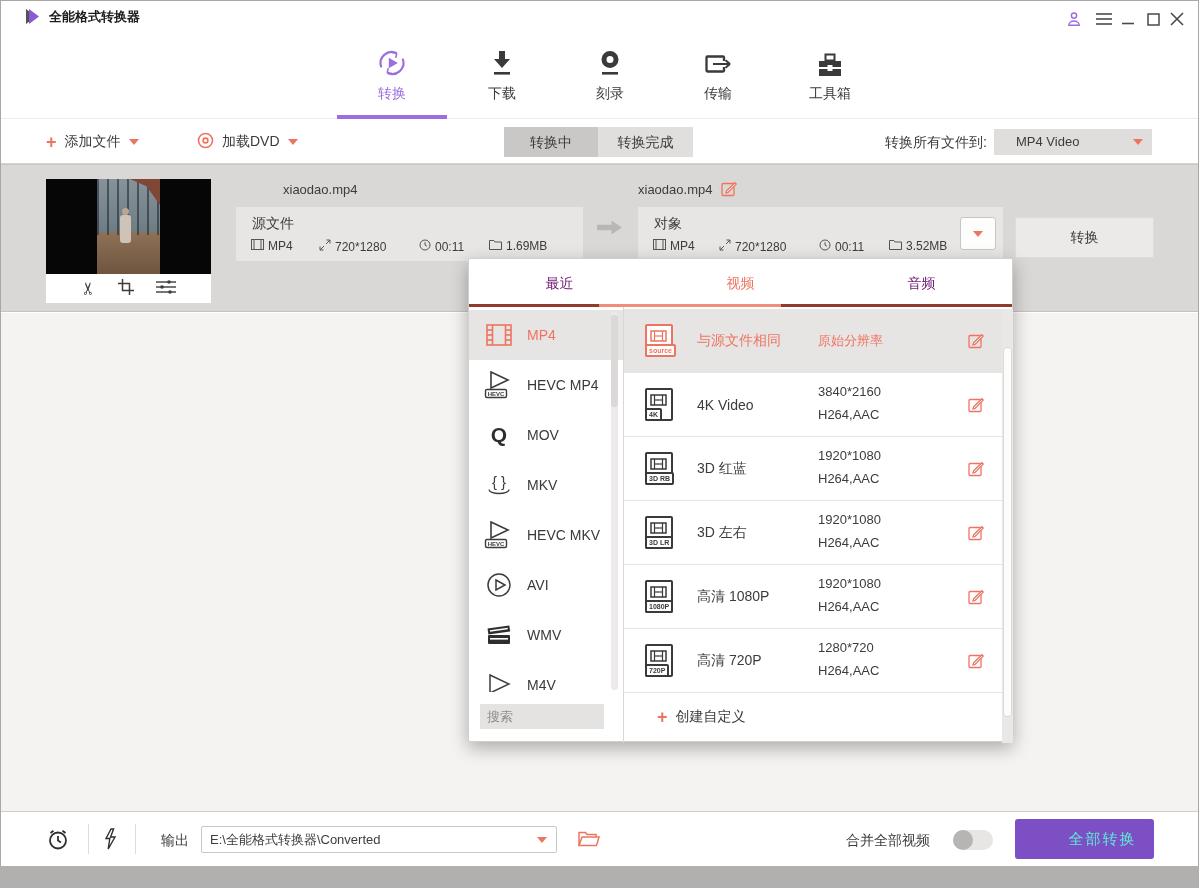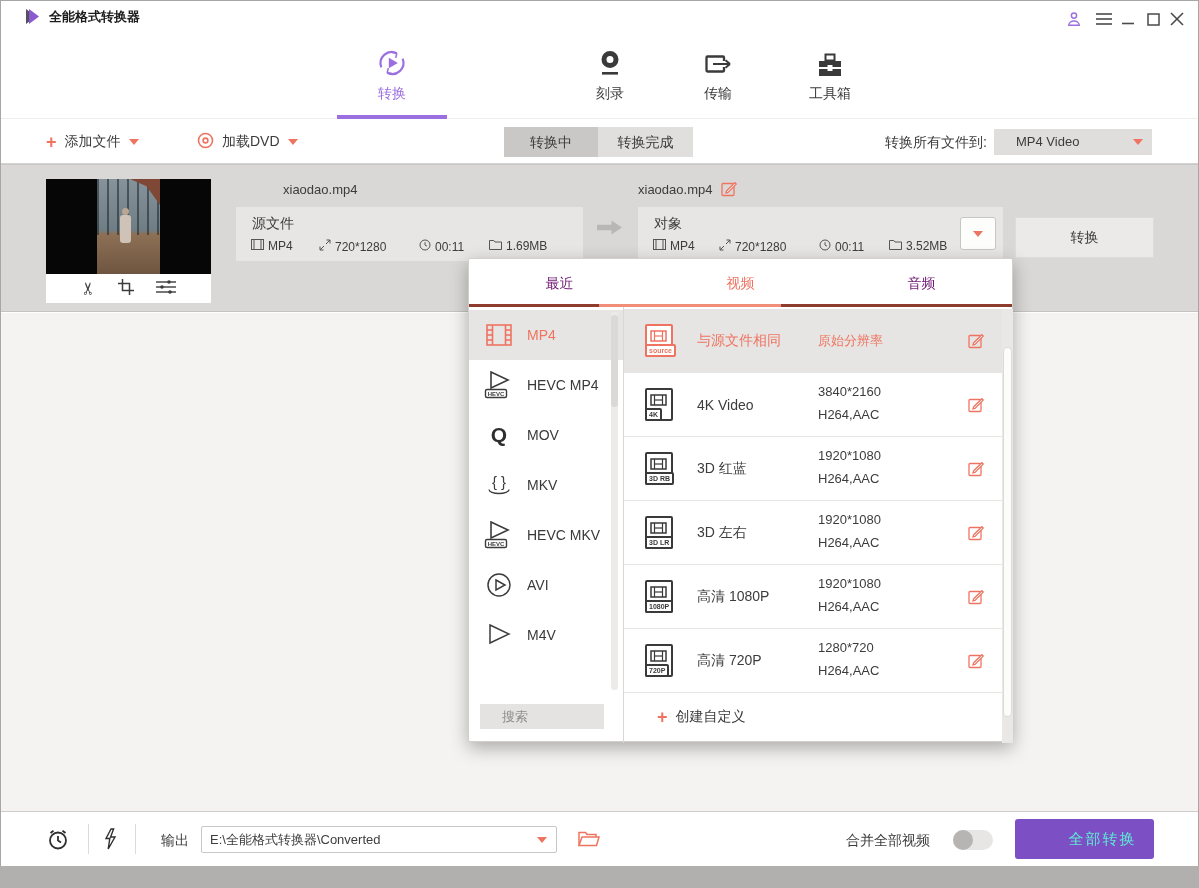--- a/index.html
+++ b/index.html
@@ -87,21 +87,21 @@
   .pfile.orange, .pfile.orange .pfile-badge { border-color:#ee7461; color:#ee7461; }
   .pfile.orange svg * { stroke:#ee7461; }
   .preset-name { position:absolute; left:73px; top:50%; transform:translateY(-50%); font-size:14px; }
   .preset-res { position:absolute; left:194px; top:11px; font-size:13px; }
   .preset-codec { position:absolute; left:194px; top:34px; font-size:13px; }
   .preset-row.single .preset-res { top:50%; transform:translateY(-50%); }
   .preset-row.selected .preset-name, .preset-row.selected .preset-res { color:#ee7461; }
   .edit-icon { position:absolute; left:344px; top:50%; transform:translateY(-50%); width:18px; height:18px; cursor:pointer; }
   .preset-scrollbar { position:absolute; left:533px; top:50px; width:11px; height:434px; background:#eae8e6; }
   .preset-thumb { position:absolute; left:1px; top:38px; width:9px; height:370px; background:#fcfcfb; border:1px solid #dcdad8; border-radius:4px; }
-  .panel-search { position:absolute; left:11px; top:445px; width:124px; height:25px; background:#e5e3e1; border:none; outline:none; font-size:13px; padding-left:22px; color:#a16207; font-family:inherit; }
+  .panel-search { position:absolute; left:11px; top:445px; width:124px; height:25px; background:#e5e3e1; border:none; outline:none; font-size:13px; padding-left:7px; color:#a16207; font-family:inherit; }
   .panel-search::placeholder { color:#8d8b89; }
   .create-custom { position:absolute; left:188px; top:449px; display:flex; align-items:center; gap:8px; font-size:14px; cursor:pointer; }
 </style>
 </head>
 <body>
 
 <div id="screen">
 <div id="app">
 
   <div class="titlebar">
@@ -148,20 +148,29 @@
       <span class="nav-icon">
         <svg width="32" height="32" viewBox="0 0 30 30" fill="none" stroke="#9b6fe0" stroke-width="2">
           <path d="M5,19 A10.5,10.5 0 0 1 19.5,5.8"></path>
               <path d="M19.5,5.8 l-4.6,-0.6 M19.5,5.8 l-1,4.4" stroke-width="1.5"></path>
           <path d="M25,11 A10.5,10.5 0 0 1 10.5,24.2"></path>
               <path d="M10.5,24.2 l4.6,0.6 M10.5,24.2 l1,-4.4" stroke-width="1.5"></path>
           <polygon points="12,10 20.5,15 12,20" fill="#9b6fe0" stroke="none"></polygon>
         </svg>
       </span>
       <span class="nav-label">转换</span>
+    </div>
+    <div class="nav-tab" style="left:461px">
+      <span class="nav-icon">
+        <svg width="26" height="29" viewBox="0 0 26 29">
+              <polygon points="10,1 16,1 16,9 21,9 13,18 5,9 10,9" fill="#3a3a3a"></polygon>
+              <rect x="5" y="22" width="16" height="2.6" fill="#3a3a3a"></rect>
+            </svg>
+      </span>
+      <span class="nav-label">下载</span>
     </div>
     <div class="nav-tab" style="left:569px">
       <span class="nav-icon">
         <svg width="26" height="29" viewBox="0 0 26 29">
               <circle cx="13" cy="9.5" r="6" fill="none" stroke="#3a3a3a" stroke-width="5"></circle>
               <rect x="5" y="22" width="16" height="2.6" fill="#3a3a3a"></rect>
             </svg>
       </span>
       <span class="nav-label">刻录</span>
     </div>
@@ -425,20 +434,33 @@
         <span class="fmt-icon">
           <svg width="26" height="26" viewBox="0 0 26 26" fill="none" stroke="#3c3c3c" stroke-width="1.5">
                 <circle cx="13" cy="13" r="11"></circle>
                 <polygon points="10,8 19,13 10,18"></polygon>
               </svg>
         </span>
         <span class="fmt-label">AVI</span>
       </div>
       <div class="fmt-row">
         <span class="fmt-icon">
+          <svg width="26" height="24" viewBox="0 0 26 24">
+                <g transform="rotate(-8 13 8)">
+                  <rect x="2" y="4" width="22" height="6" fill="#2e2e2e"></rect>
+                  <rect x="4" y="6" width="18" height="1.6" fill="#fff"></rect>
+                </g>
+                <rect x="2" y="12" width="22" height="9" rx="1" fill="#2e2e2e"></rect>
+                <rect x="4" y="15" width="18" height="1.6" fill="#fff"></rect>
+              </svg>
+        </span>
+        <span class="fmt-label">WMV</span>
+      </div>
+      <div class="fmt-row">
+        <span class="fmt-icon">
           <svg width="26" height="22" viewBox="0 0 26 22" fill="none" stroke="#3c3c3c" stroke-width="1.5">
                 <polygon points="4,1 23,10 4,19"></polygon>
               </svg>
         </span>
         <span class="fmt-label">M4V</span>
       </div>
     </div>
     <div class="fmt-scrollbar">
           <div class="fmt-thumb"></div>
         </div>

